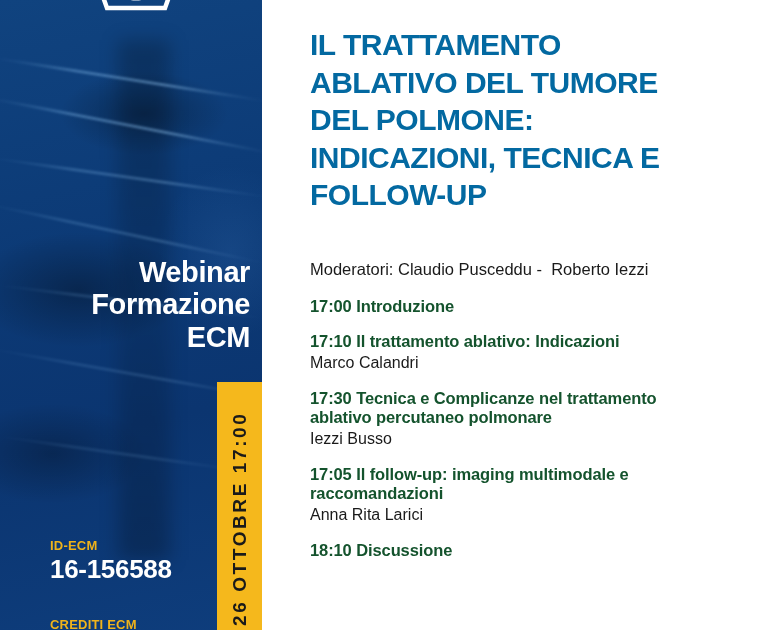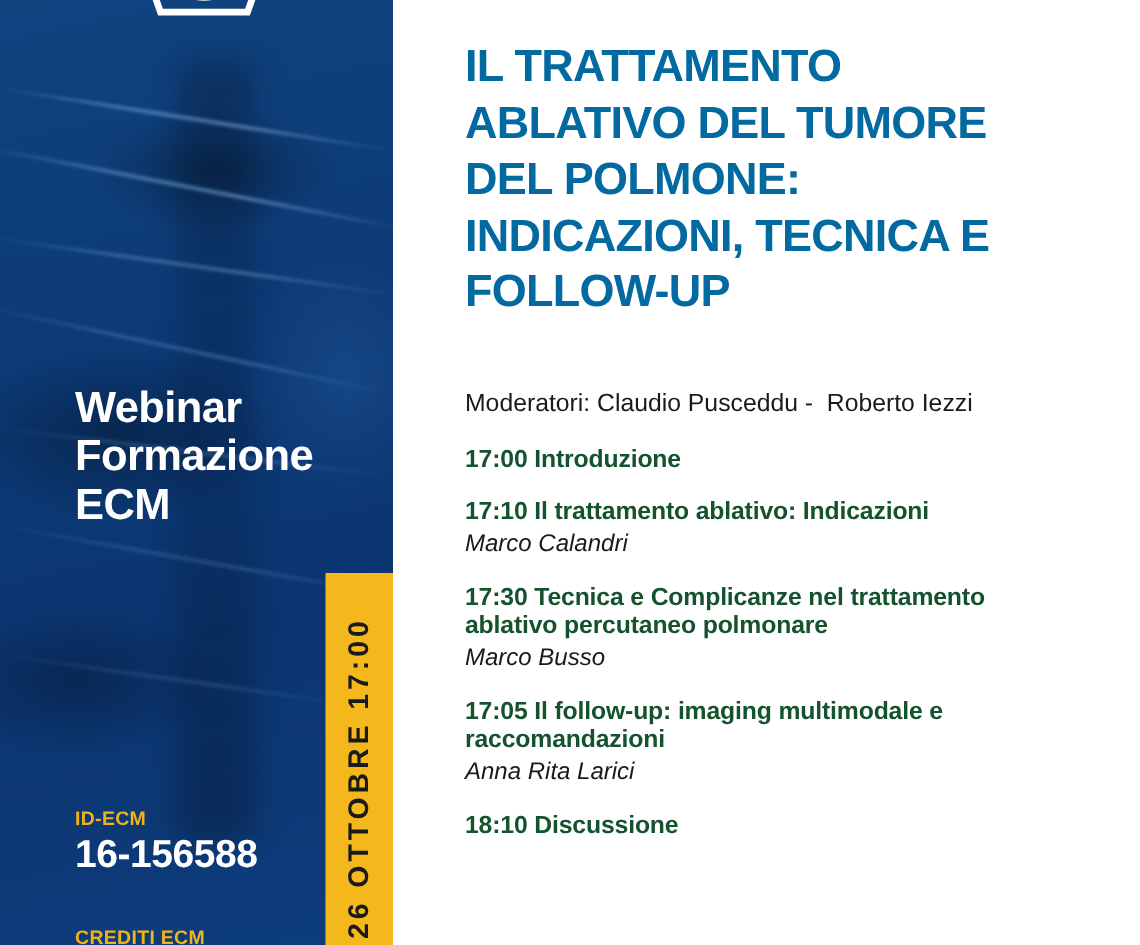--- a/index.html
+++ b/index.html
@@ -15,20 +15,21 @@
     background:#ffffff;
   }
 
   
   .left-panel {
     position:absolute;
     left:0; top:0;
     width:262px; height:630px;
     background:#0369a1;
     overflow:hidden;
+    text-align:right;
   }
   .xray-tex {
     position:absolute; inset:0;
     background:
       radial-gradient(ellipse 120px 60px at 55% 18%, rgba(0,0,0,0.30), rgba(0,0,0,0) 70%),
       radial-gradient(ellipse 150px 80px at 30% 46%, rgba(0,0,0,0.32), rgba(0,0,0,0) 72%),
       radial-gradient(ellipse 130px 70px at 20% 72%, rgba(0,0,0,0.26), rgba(0,0,0,0) 72%),
       radial-gradient(ellipse 100px 120px at 88% 40%, rgba(60,120,190,0.20), rgba(0,0,0,0) 72%),
       linear-gradient(168deg, #10437f 0%, #0c3a76 38%, #0b3570 66%, #0e3d7c 100%);
   }
@@ -157,21 +158,20 @@
   .prog-head {
     color:#14532d;
     font-size:16.5px;
     font-weight:bold;
     line-height:1.18;
     letter-spacing:-0.1px;
   }
   .prog-speaker {
     color:#1a1a1a;
     font-size:16px;
-    font-style:italic;
     line-height:1.25;
     margin-top:1px;
   }
   .prog-speaker:empty { display:none; }
 </style>
 </head>
 <body>
 
 <div class="poster">
 
@@ -224,21 +224,21 @@
 
       </div>
 
       <div class="prog-item">
         <div class="prog-head">17:10 Il trattamento ablativo: Indicazioni</div>
         <div class="prog-speaker">Marco Calandri</div>
       </div>
 
       <div class="prog-item">
         <div class="prog-head">17:30 Tecnica e Complicanze nel trattamento ablativo percutaneo polmonare</div>
-        <div class="prog-speaker">Marco Busso</div>
+        <div class="prog-speaker">Iezzi Busso</div>
       </div>
 
       <div class="prog-item">
         <div class="prog-head">17:05 Il follow-up: imaging multimodale e raccomandazioni</div>
         <div class="prog-speaker">Anna Rita Larici</div>
       </div>
 
       <div class="prog-item">
         <div class="prog-head">18:10 Discussione</div>
 

